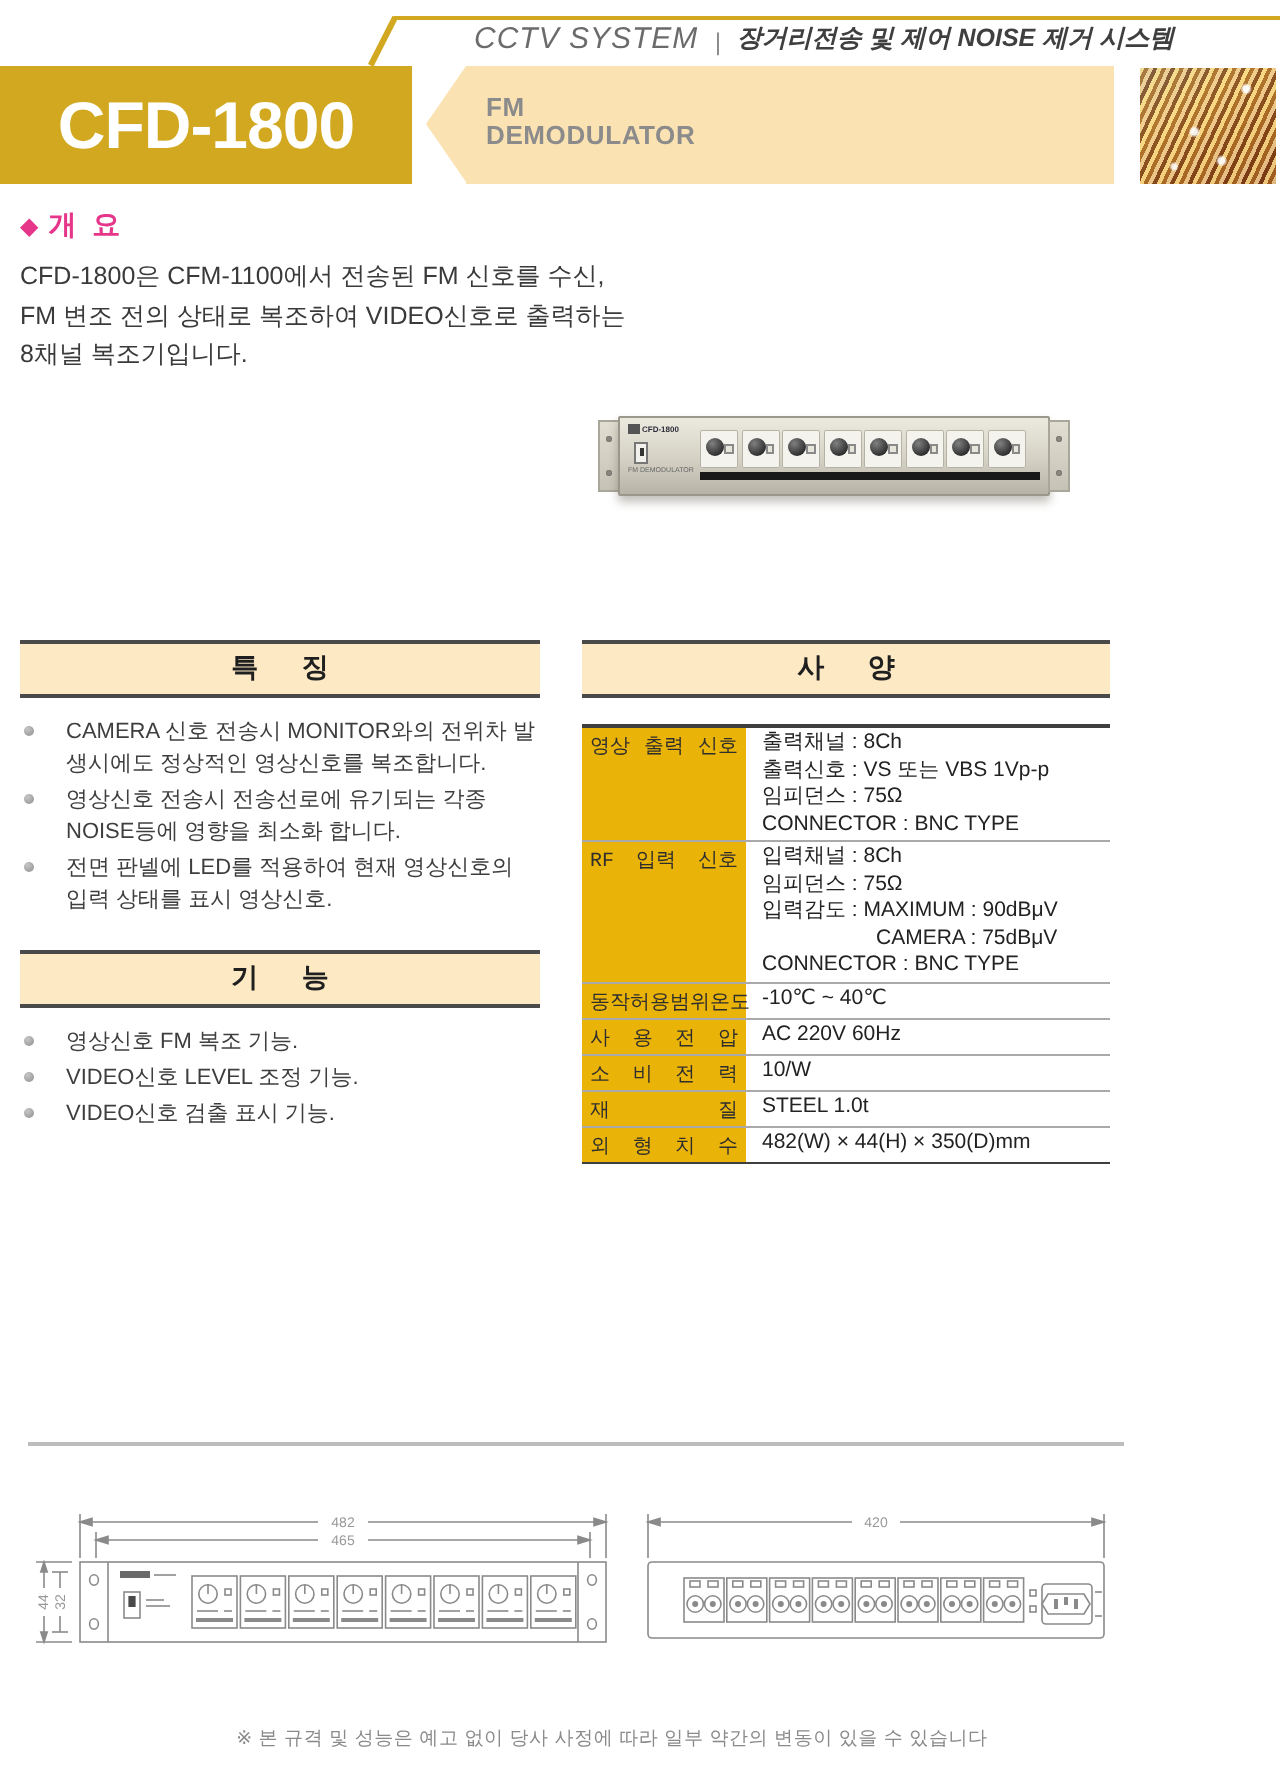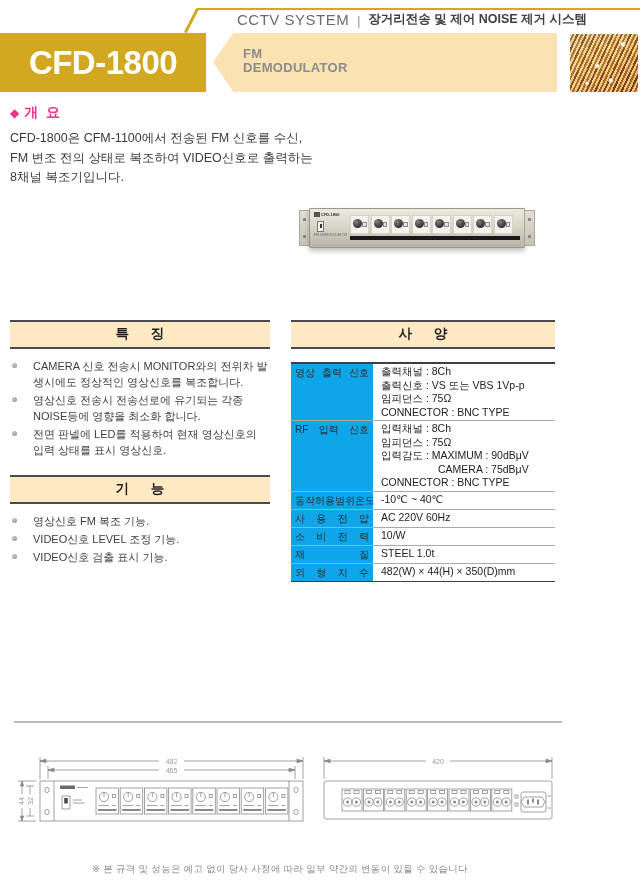--- a/index.html
+++ b/index.html
@@ -2,21 +2,21 @@
 <html><head>
 <meta charset="utf-8">
 <style>
   html,body{margin:0;padding:0;background:#ffffff;}
   .page{position:relative;width:640px;height:886px;background:#fff;overflow:hidden;
         font-family:"Liberation Sans","DejaVu Sans",sans-serif;color:#3b3b3b;}
 
   
   .topline{position:absolute;left:197px;top:8px;width:443px;height:2px;background:#d1a81f;}
   .topslash{position:absolute;left:190px;top:7px;width:2.5px;height:27px;background:#d1a81f;transform:rotate(27deg);}
-  .category{position:absolute;left:237px;top:11px;display:flex;align-items:flex-end;gap:8px;}
+  .category{position:absolute;left:237px;top:11px;display:flex;align-items:flex-end;gap:8px;font-style:italic;}
   .cat-en{font-size:15px;color:#6b6b6b;letter-spacing:0.5px;}
   .cat-sep{font-size:12px;color:#8a8a8a;}
   .cat-ko{font-size:12.5px;font-weight:bold;color:#3f3f3f;}
 
   
   .banner-gold{position:absolute;left:0;top:33px;width:206px;height:59px;background:#d1a81f;
                display:flex;align-items:center;justify-content:center;}
   .model{font-size:33px;font-weight:bold;color:#ffffff;letter-spacing:-0.5px;}
   .banner-peach{position:absolute;left:233px;top:33px;width:324px;height:59px;background:#fbe2b3;}
   .banner-peach .notch{position:absolute;left:-20px;top:0;width:0;height:0;
@@ -71,36 +71,36 @@
   .bullet-item{display:flex;gap:16px;margin:0 0 2px 2px;}
   .dot{flex:none;width:5px;height:5px;border-radius:50%;margin-top:5px;
        background:radial-gradient(circle at 35% 30%, #c6c6c6, #8f8f8f);}
   .bullet-text{font-size:11px;line-height:16px;color:#3e3e3e;}
 
   
   #specs{position:absolute;left:291px;top:320px;width:264px;}
   .spec-table{margin-top:13px;border-top:2px solid #3f3f3f;border-bottom:1px solid #3f3f3f;font-size:10.5px;}
   .spec-row{display:grid;grid-template-columns:82px 1fr;border-bottom:1px solid #a9a9a9;}
   .spec-row:last-child{border-bottom:none;}
-  .spec-label{background:#0ea5e9;padding:2px 4px 1px;font-size:10px;color:#2e2e2e;
-              text-align:justify;text-align-last:justify;white-space:nowrap;}
+  .spec-label{background:#eab308;padding:2px 4px 1px;font-size:10px;color:#2e2e2e;
+              text-align:justify;text-align-last:justify;white-space:nowrap;font-family:Liberation Mono, monospace;}
   .spec-value{padding:1px 0 1px 8px;color:#222;}
   .spec-line{line-height:13.5px;white-space:nowrap;}
   .spec-line.indent{padding-left:57px;}
 
   
   .bottom-rule{position:absolute;left:14px;top:721px;width:548px;height:2px;background:#bdbdbd;}
   .draw{position:absolute;top:753px;}
   .draw.front{left:16px;}
   .draw.rear{left:318px;}
   .dim-text{font-size:7px;fill:#999;stroke:none;}
 
   
   .footnote{position:absolute;left:0;top:863px;width:560px;text-align:center;
-            font-size:9.5px;color:#8a8a8a;letter-spacing:0.3px;}
+            font-size:9.5px;color:#8a8a8a;letter-spacing:0.3px;padding-left:26px;}
 </style>
 </head>
 <body>
 
 <div class="page">
 
   <div class="topline"></div>
   <div class="topslash"></div>
   <div class="category">
     <span class="cat-en">CCTV SYSTEM</span>

